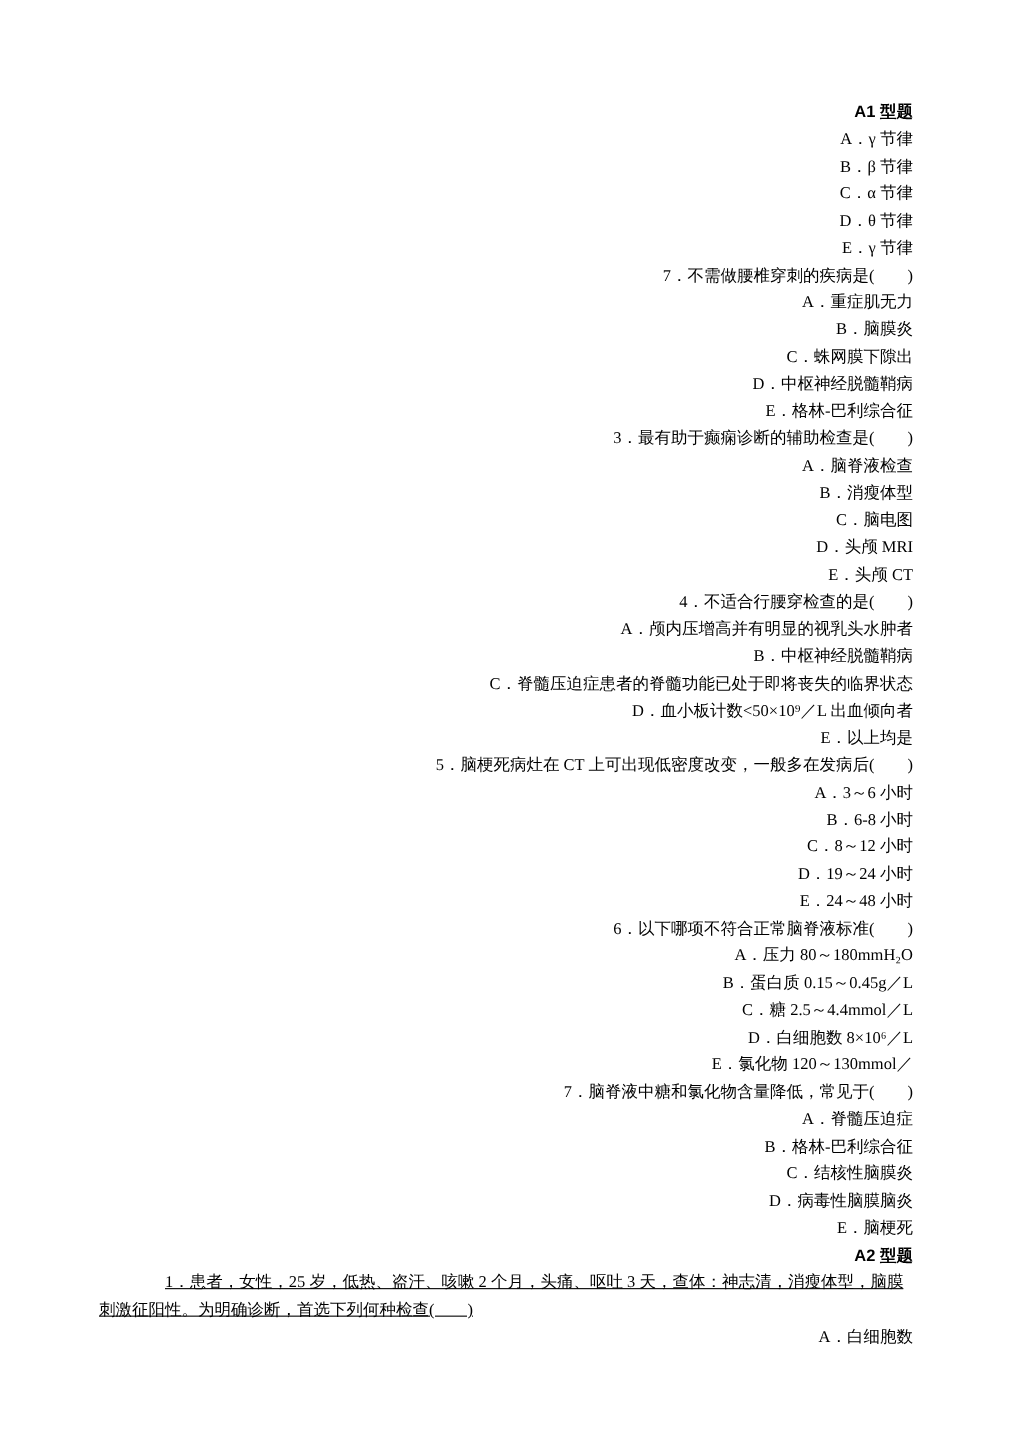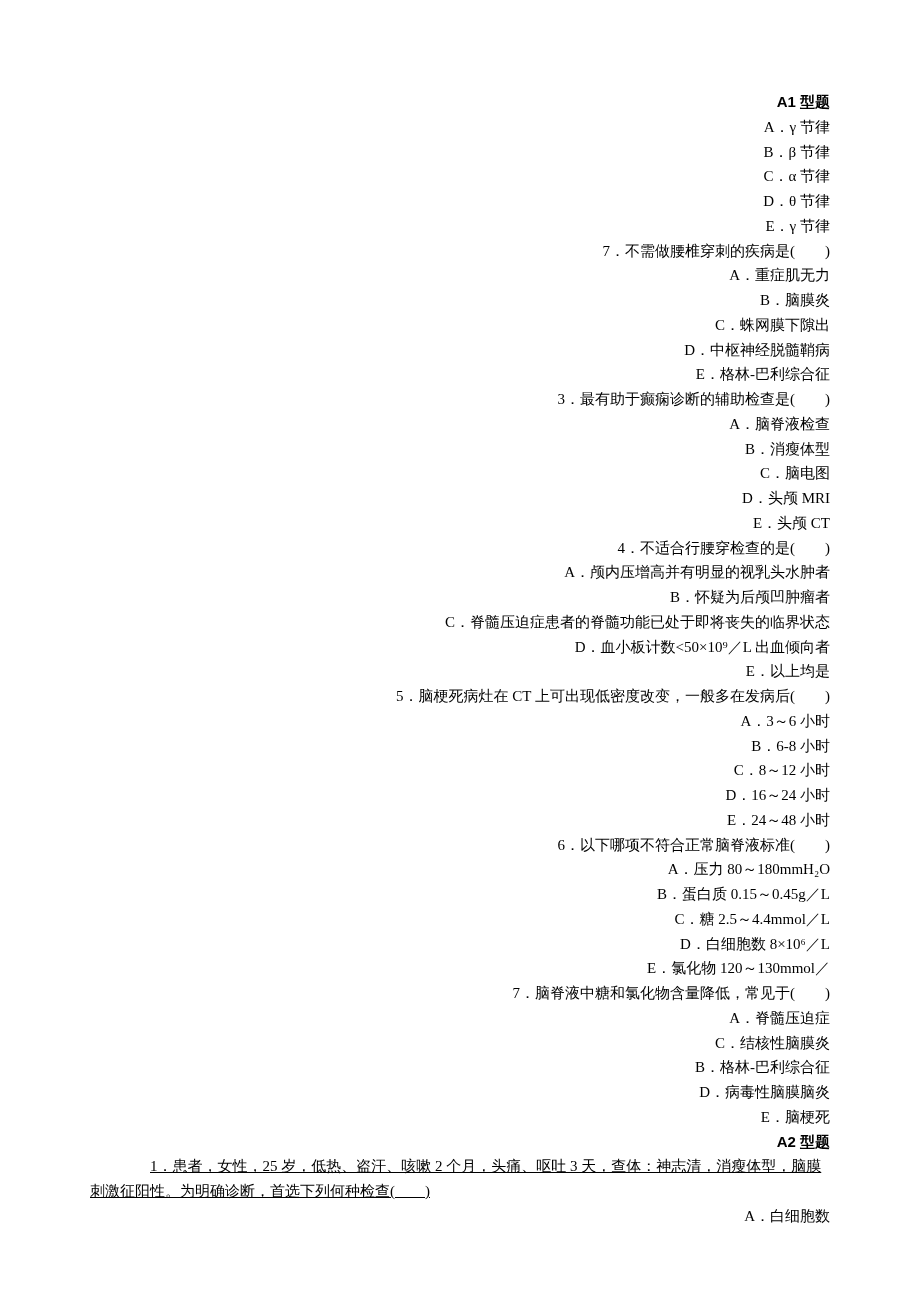--- a/index.html
+++ b/index.html
@@ -51,43 +51,43 @@
 
   <div class="indent-1 line"><span>3．最有助于癫痫诊断的辅助检查是(　　)</span></div>
   <div class="indent-1 line"><span>A．脑脊液检查</span></div>
   <div class="indent-1 line"><span>B．消瘦体型</span></div>
   <div class="indent-1 line"><span>C．脑电图</span></div>
   <div class="indent-1 line"><span>D．头颅 MRI</span></div>
   <div class="indent-1 line"><span>E．头颅 CT</span></div>
 
   <div class="indent-1 line"><span>4．不适合行腰穿检查的是(　　)</span></div>
   <div class="indent-1 line"><span>A．颅内压增高并有明显的视乳头水肿者</span></div>
-  <div class="indent-1 line"><span>B．怀疑为后颅凹肿瘤者</span></div>
+  <div class="indent-1 line"><span>B．中枢神经脱髓鞘病</span></div>
   <div class="indent-1 line"><span>C．脊髓压迫症患者的脊髓功能已处于即将丧失的临界状态</span></div>
   <div class="indent-1 line"><span>D．血小板计数&lt;50×10⁹／L 出血倾向者</span></div>
   <div class="indent-1 line"><span>E．以上均是</span></div>
 
   <div class="indent-1 line"><span>5．脑梗死病灶在 CT 上可出现低密度改变，一般多在发病后(　　)</span></div>
   <div class="indent-1 line"><span>A．3～6 小时</span></div>
   <div class="indent-1 line"><span>B．6-8 小时</span></div>
   <div class="indent-1 line"><span>C．8～12 小时</span></div>
-  <div class="indent-1 line"><span>D．16～24 小时</span></div>
+  <div class="indent-1 line"><span>D．19～24 小时</span></div>
   <div class="indent-1 line"><span>E．24～48 小时</span></div>
 
   <div class="indent-1 line"><span>6．以下哪项不符合正常脑脊液标准(　　)</span></div>
   <div class="indent-1 line"><span>A．压力 80～180mmH₂O</span></div>
   <div class="indent-1 line"><span>B．蛋白质 0.15～0.45g／L</span></div>
   <div class="indent-1 line"><span>C．糖 2.5～4.4mmol／L</span></div>
   <div class="indent-1 line"><span>D．白细胞数 8×10⁶／L</span></div>
   <div class="indent-1 line"><span>E．氯化物 120～130mmol／</span></div>
 
   <div class="indent-1 line"><span>7．脑脊液中糖和氯化物含量降低，常见于(　　)</span></div>
   <div class="indent-1 line"><span>A．脊髓压迫症</span></div>
+  <div class="indent-1 line"><span>B．格林-巴利综合征</span></div>
   <div class="indent-1 line"><span>C．结核性脑膜炎</span></div>
-  <div class="indent-1 line"><span>B．格林-巴利综合征</span></div>
   <div class="indent-1 line"><span>D．病毒性脑膜脑炎</span></div>
   <div class="indent-1 line"><span>E．脑梗死</span></div>
 
   <div class="indent-1 bold"><span>A2 型题</span></div>
 
   <div class="line" style="padding-left:4em; text-indent:-2em; margin-left:0;">
     <div style="text-indent:0; padding-left:0; margin-left:-4em;text-decoration:underline;">
       <div style="text-indent:4em;"><span>1．患者，女性，25 岁，低热、盗汗、咳嗽 2 个月，头痛、呕吐 3 天，查体：神志清，消瘦体型，脑膜刺激征阳性。为明确诊断，首选下列何种检查(　　)</span></div>
     </div>
   </div>

